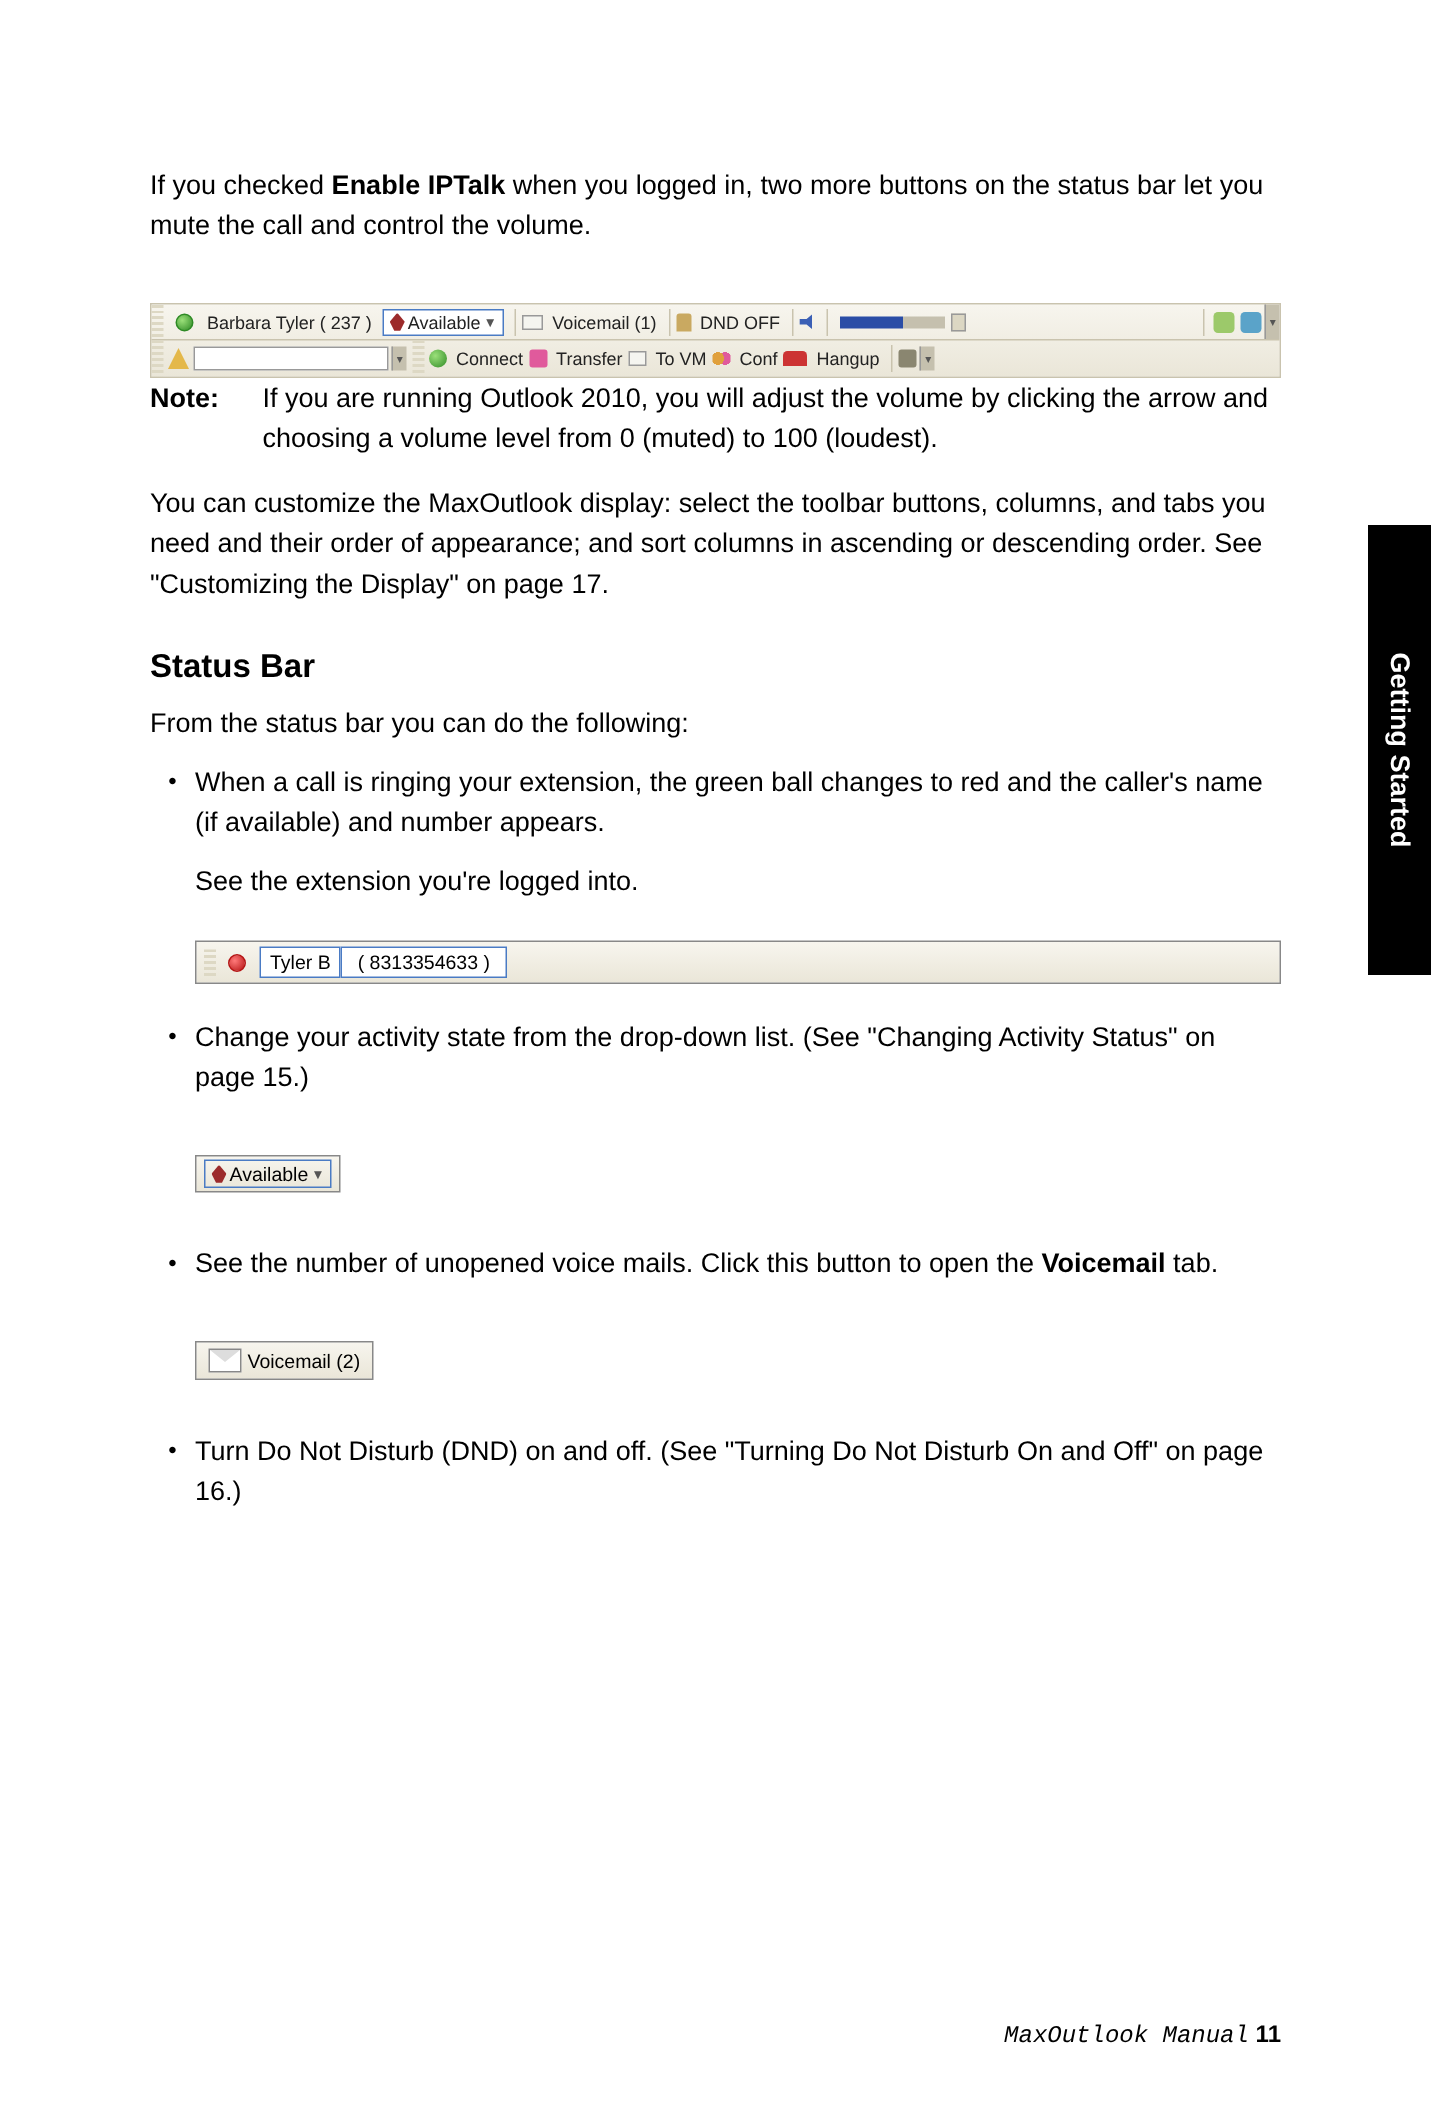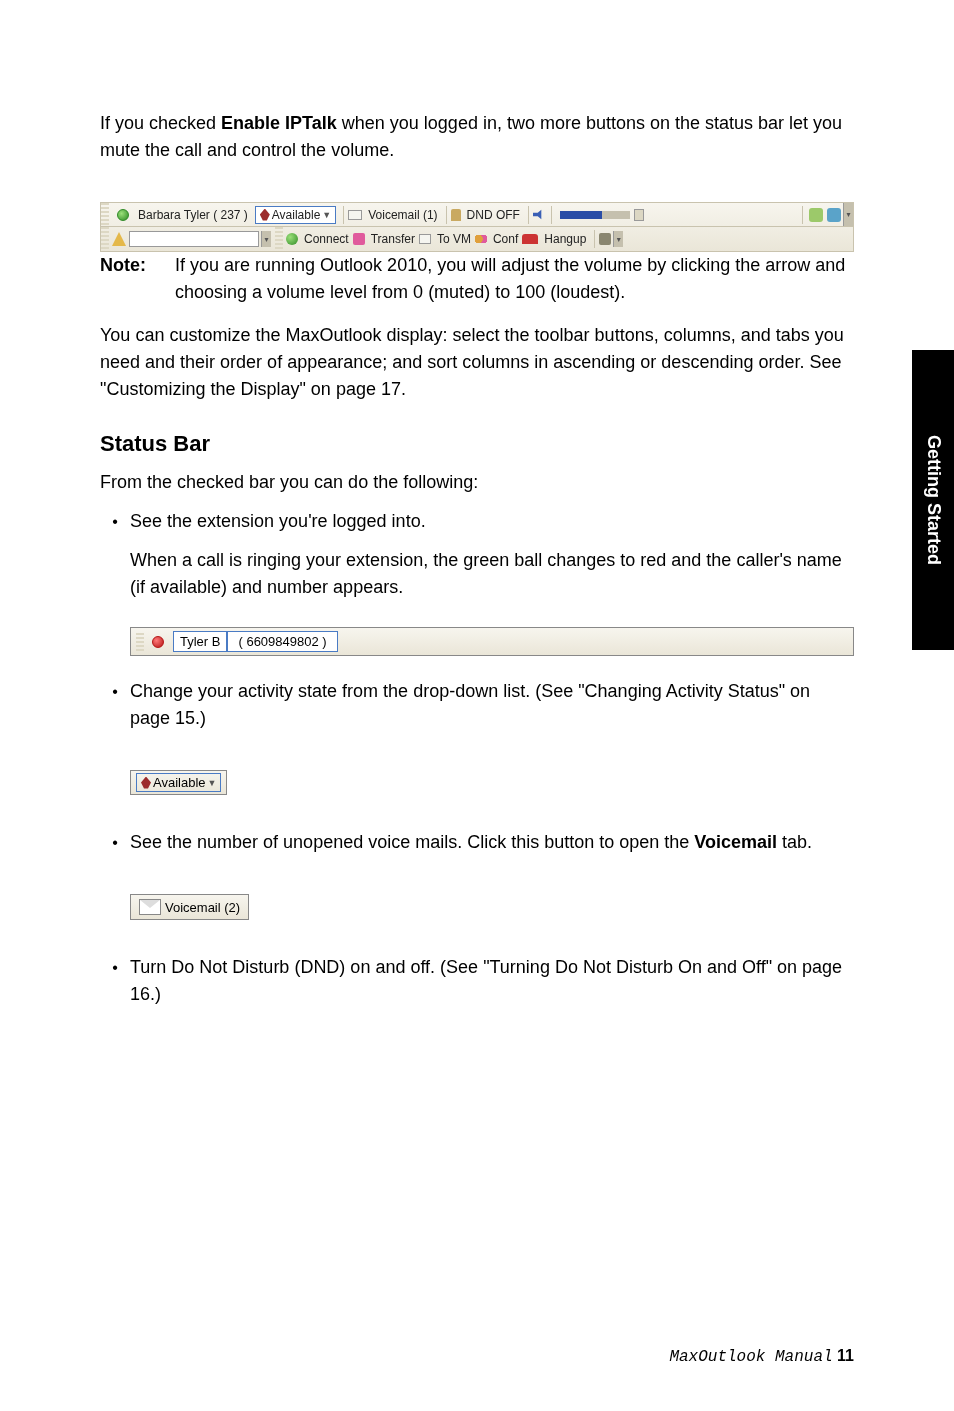--- a/index.html
+++ b/index.html
@@ -135,37 +135,37 @@
 
 
   <div class="note-row body-text">
     <div class="note-label">Note:</div>
     <div class="note-text">If you are running Outlook 2010, you will adjust the volume by clicking the arrow and choosing a volume level from 0 (muted) to 100 (loudest).</div>
   </div>
 
   <p class="body-text">You can customize the MaxOutlook display: select the toolbar buttons, columns, and tabs you need and their order of appearance; and sort columns in ascending or descending order. See "Customizing the Display" on page 17.</p>
 
   <h2 class="status-bar-h">Status Bar</h2>
-  <p class="body-text">From the checked bar you can do the following:</p>
-
-  <ul class="bullet-list body-text">
-    <li>
-      <span class="dot">•</span>
-      <div class="licontent">
+  <p class="body-text">From the status bar you can do the following:</p>
+
+  <ul class="bullet-list body-text">
+    <li>
+      <span class="dot">•</span>
+      <div class="licontent">
+        <p>When a call is ringing your extension, the green ball changes to red and the caller's name (if available) and number appears.</p>
         <p>See the extension you're logged into.</p>
-        <p>When a call is ringing your extension, the green ball changes to red and the caller's name (if available) and number appears.</p>
       </div>
     </li>
   </ul>
 
   <div class="sample sample-ext">
     <span class="grip" style="height:18px;display:inline-block;"></span>
     <span class="status-ball red"></span>
     <span class="namebox">Tyler B</span>
-    <span class="numbox">( 6609849802 )</span>
+    <span class="numbox">( 8313354633 )</span>
   </div>
 
   <ul class="bullet-list body-text">
     <li>
       <span class="dot">•</span>
       <div class="licontent">
           <p>Change your activity state from the drop-down list. (See "Changing Activity Status" on page 15.)</p>
         </div>
     </li>
   </ul>

